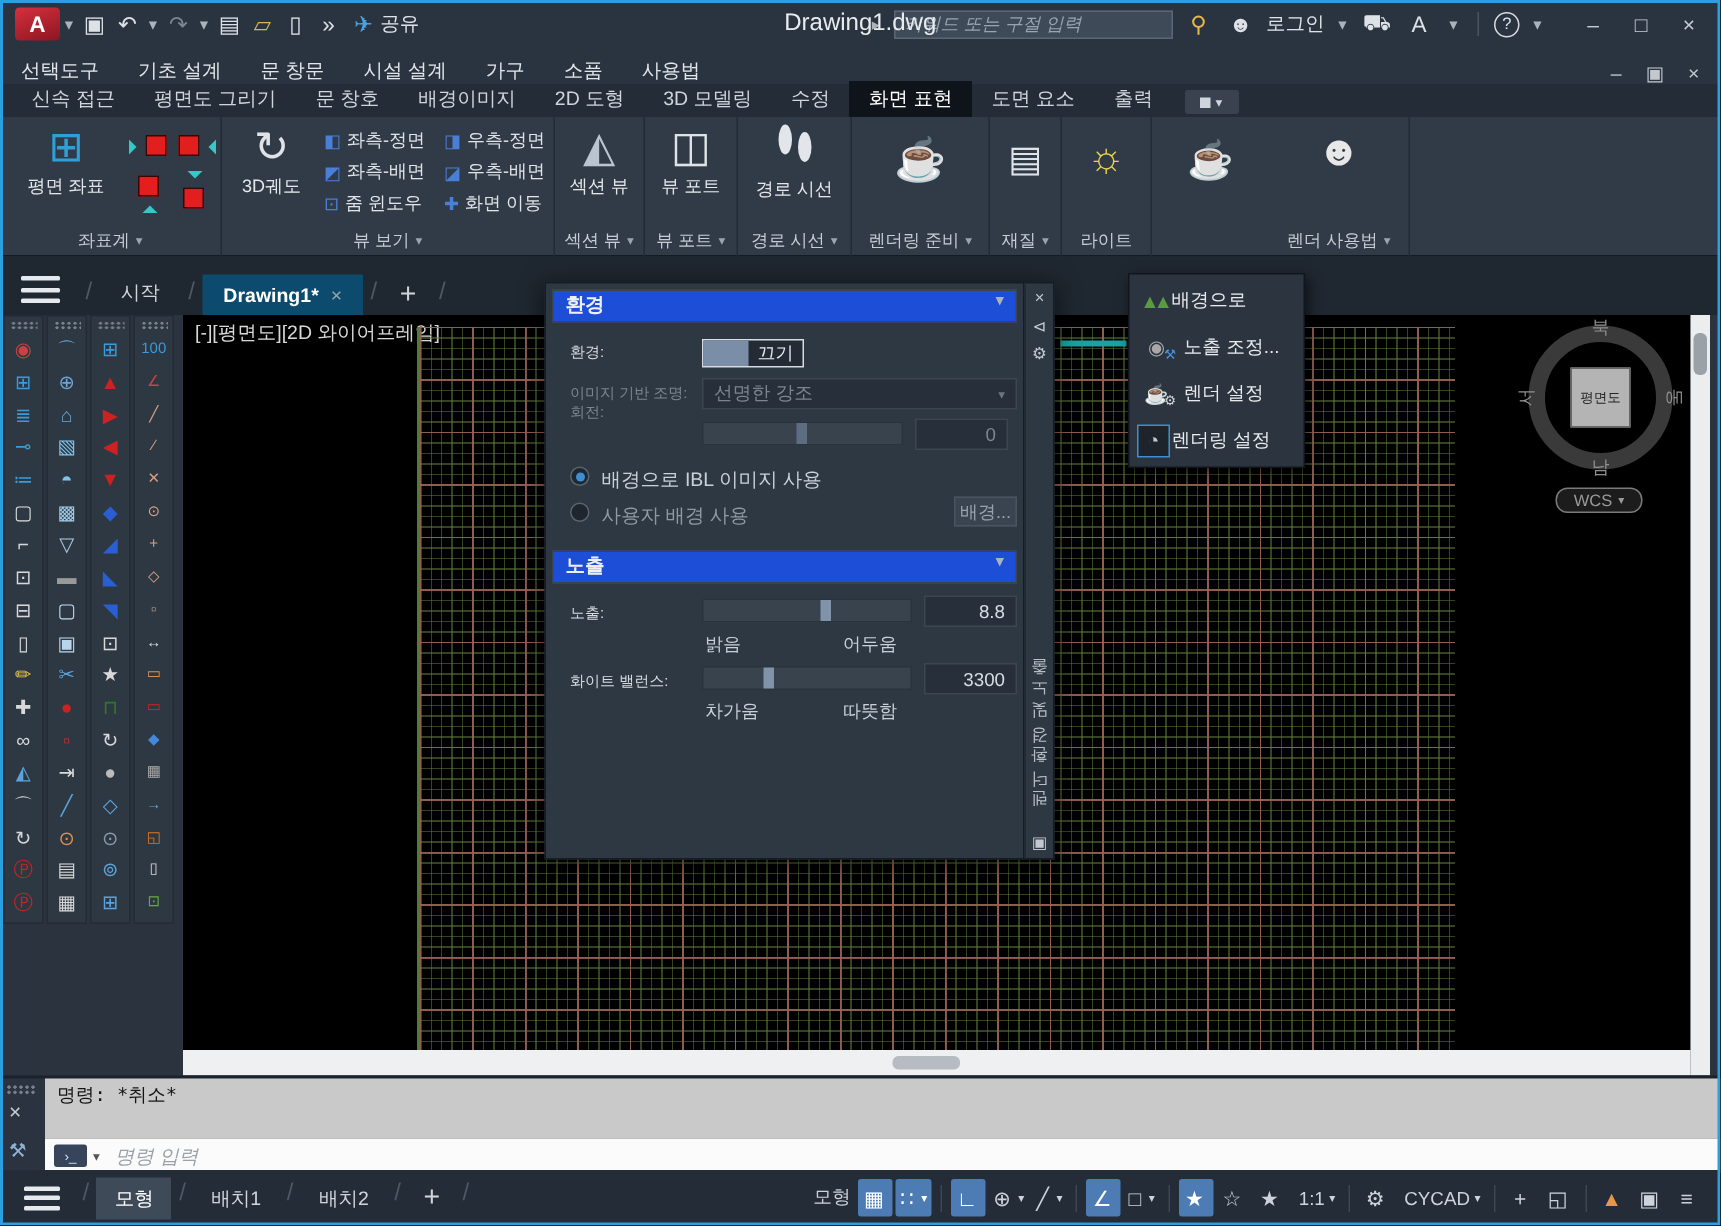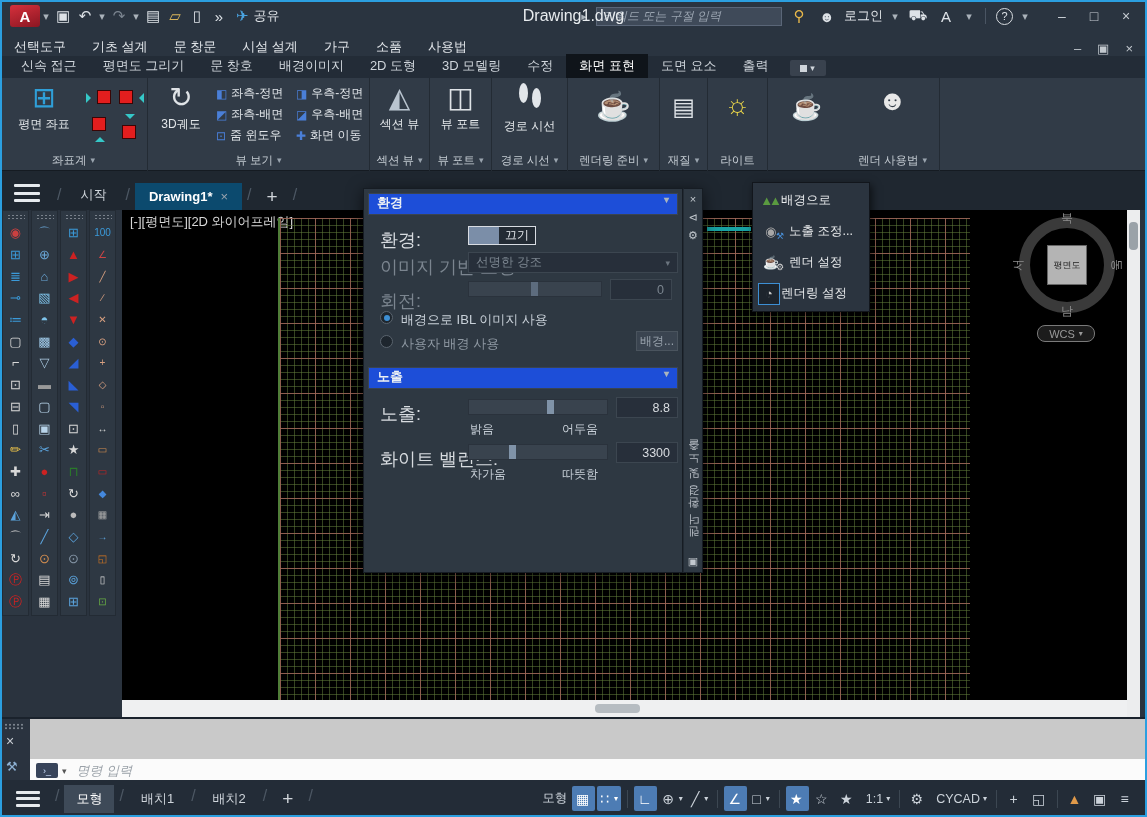--- a/index.html
+++ b/index.html
@@ -109,21 +109,21 @@
 .tbtn{display:flex;align-items:center;justify-content:center;height:21.7px}
 .tg{font-size:13px;line-height:13px}
 
 
 #palette{position:absolute;left:363px;top:188px;width:340px;height:385px;z-index:30;display:flex;
  filter:drop-shadow(0 3px 8px rgba(0,0,0,.6))}
 #palmain{position:relative;width:320px;height:385px;background:#2e3842;border:1px solid #161c23}
 .phead{position:absolute;left:4px;right:4px;height:22px;background:#1d4ed8;border:1px solid #3a4450;
   display:flex;padding:0 8px;color:#ecf0f3;font-weight:bold;font-size:13px}
 .phead .caret{margin-left:auto;color:#aab4be;font-size:10px}
-.plabel{position:absolute;font-size:18px;color:#d8dce0}
+.plabel{position:absolute;font-size:10px;color:#d8dce0}
 .plabel.dis{color:#7b858f}
 .toggle{position:absolute;left:104px;width:68px;height:19px;background:#232b34;border:1px solid #d8dce2;display:flex}
 .toggle .knob{width:30px;height:100%;background:#7b8ea8}
 .toggle .tv{flex:1;display:flex;align-items:center;justify-content:center;color:#e8ecf0;font-size:12px}
 .pselect{position:absolute;left:104px;width:210px;height:21px;background:#272f3a;border:1px solid #3c4650;
   display:flex;align-items:center;padding:0 7px;color:#7b858f;font-size:12.5px}
 .pselect .caret{margin-left:auto;font-size:9px;color:#6b757f}
 .pslider{position:absolute;left:104px;width:134px;height:16px;background:#39434e;border:1px solid #2a323c}
 .pslider .thumb{position:absolute;top:0;width:7px;height:14px;background:#8093a8}
 .pslider.dis .thumb{background:#5d6c7e}
@@ -702,21 +702,21 @@
       <span class="plabel" style="left:16px;top:39px">환경:</span>
       <div class="toggle" style="top:37px">
         <span class="knob"></span>
         <span class="tv">끄기</span>
       </div>
       <span class="plabel dis" style="left:16px;top:66px">이미지 기반 조명:</span>
       <div class="pselect" style="top:63px">
         <span>선명한 강조</span>
         <span class="caret">▾</span>
       </div>
-      <span class="plabel dis" style="left:16px;top:100px">회전:</span>
+      <span class="plabel dis" style="left:16px;top:79px">회전:</span>
       <div class="pslider dis" style="top:92px">
           <span class="thumb" style="left:62px"></span>
         </div>
       <div class="pnum dis" style="left:246px;top:90px">0</div>
       <span class="radio sel" style="left:16px;top:122px"></span>
       <span class="rlabel" style="left:37px;top:122px">배경으로 IBL 이미지 사용</span>
       <span class="radio" style="left:16px;top:146px"></span>
       <span class="rlabel" style="left:37px;top:146px;color:#8f99a3">사용자 배경 사용</span>
       <div class="bgbtn" style="top:142px">배경...</div>
 
@@ -772,20 +772,21 @@
           <span class="mlabel">렌더링 설정</span>
         </div>
       </div>
   </div>
 
   <div id="cmd">
     <div id="cmdgrip"></div>
     <span id="cmdclose">×</span>
     <span id="cmdwrench">⚒</span>
     <div id="cmdhist">
+      <div>명령: *취소*</div>
     </div>
     <div id="cmdinput">
       <span class="promptbox">›_</span>
       <span class="caret">▾</span>
       <span id="cmdph">명령 입력</span>
     </div>
   </div>
 
   <div id="statusbar">
     <div class="burger">

